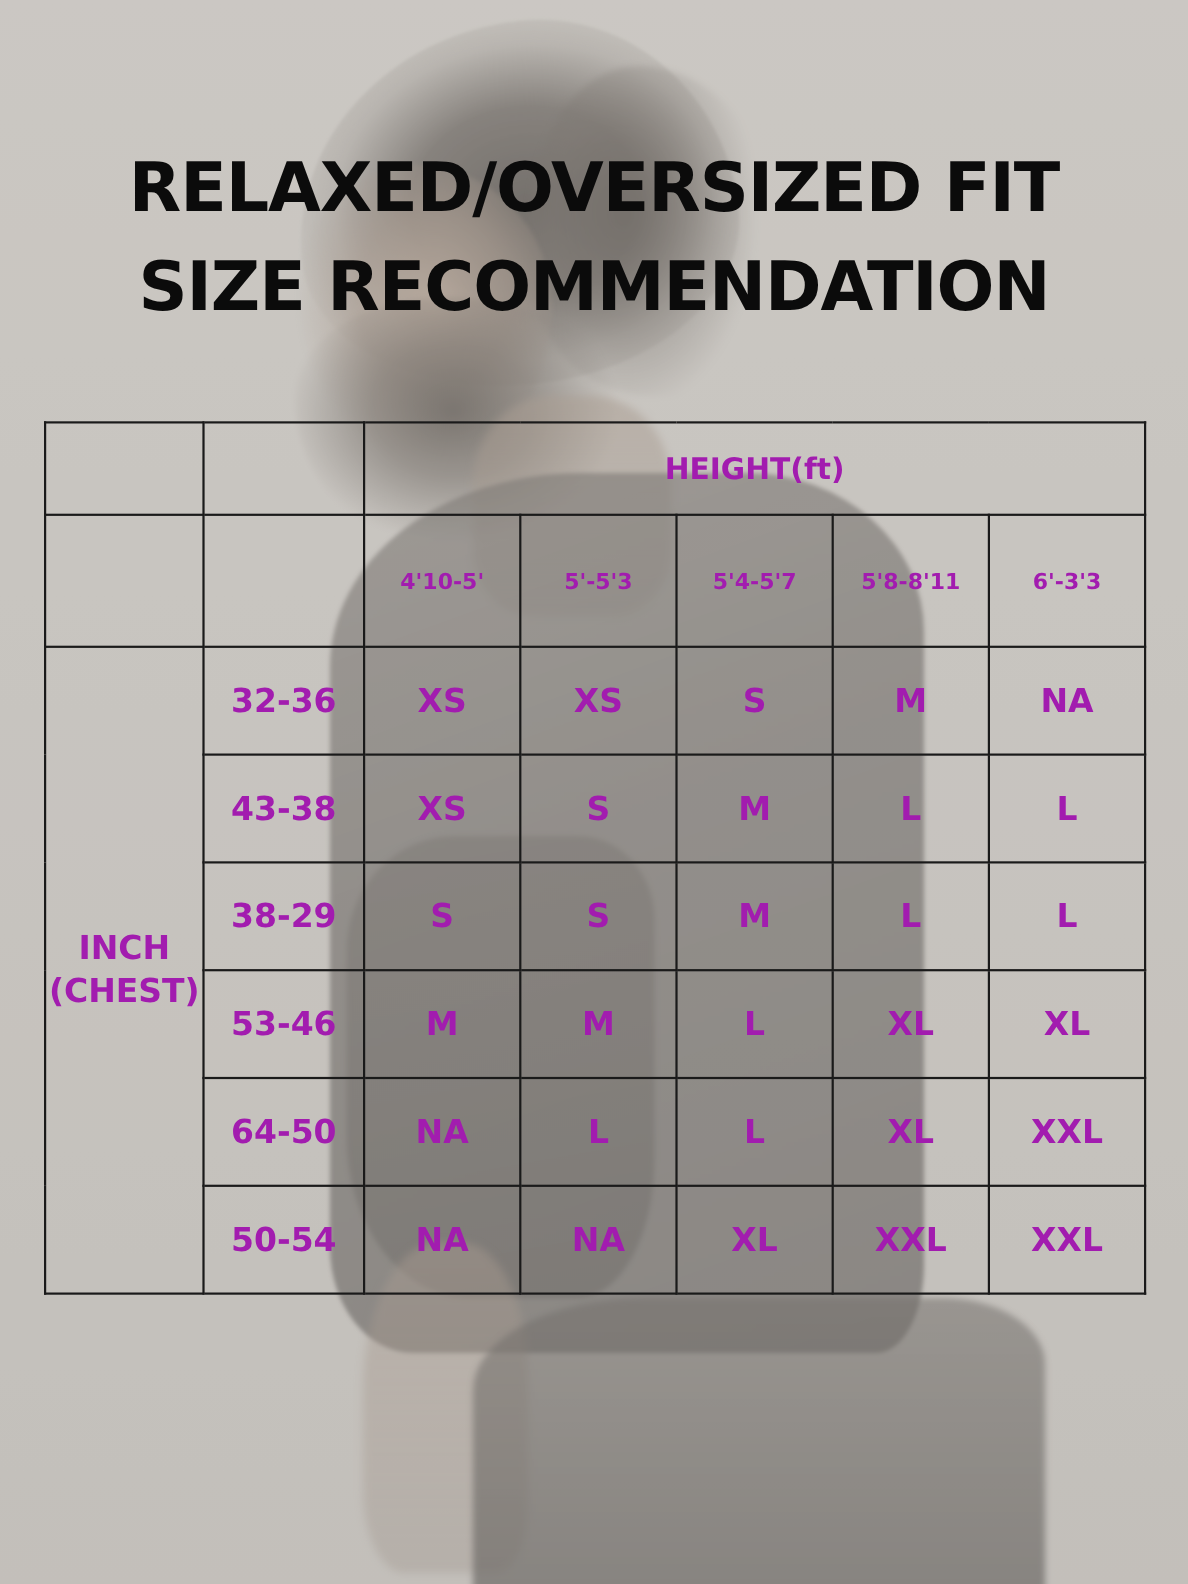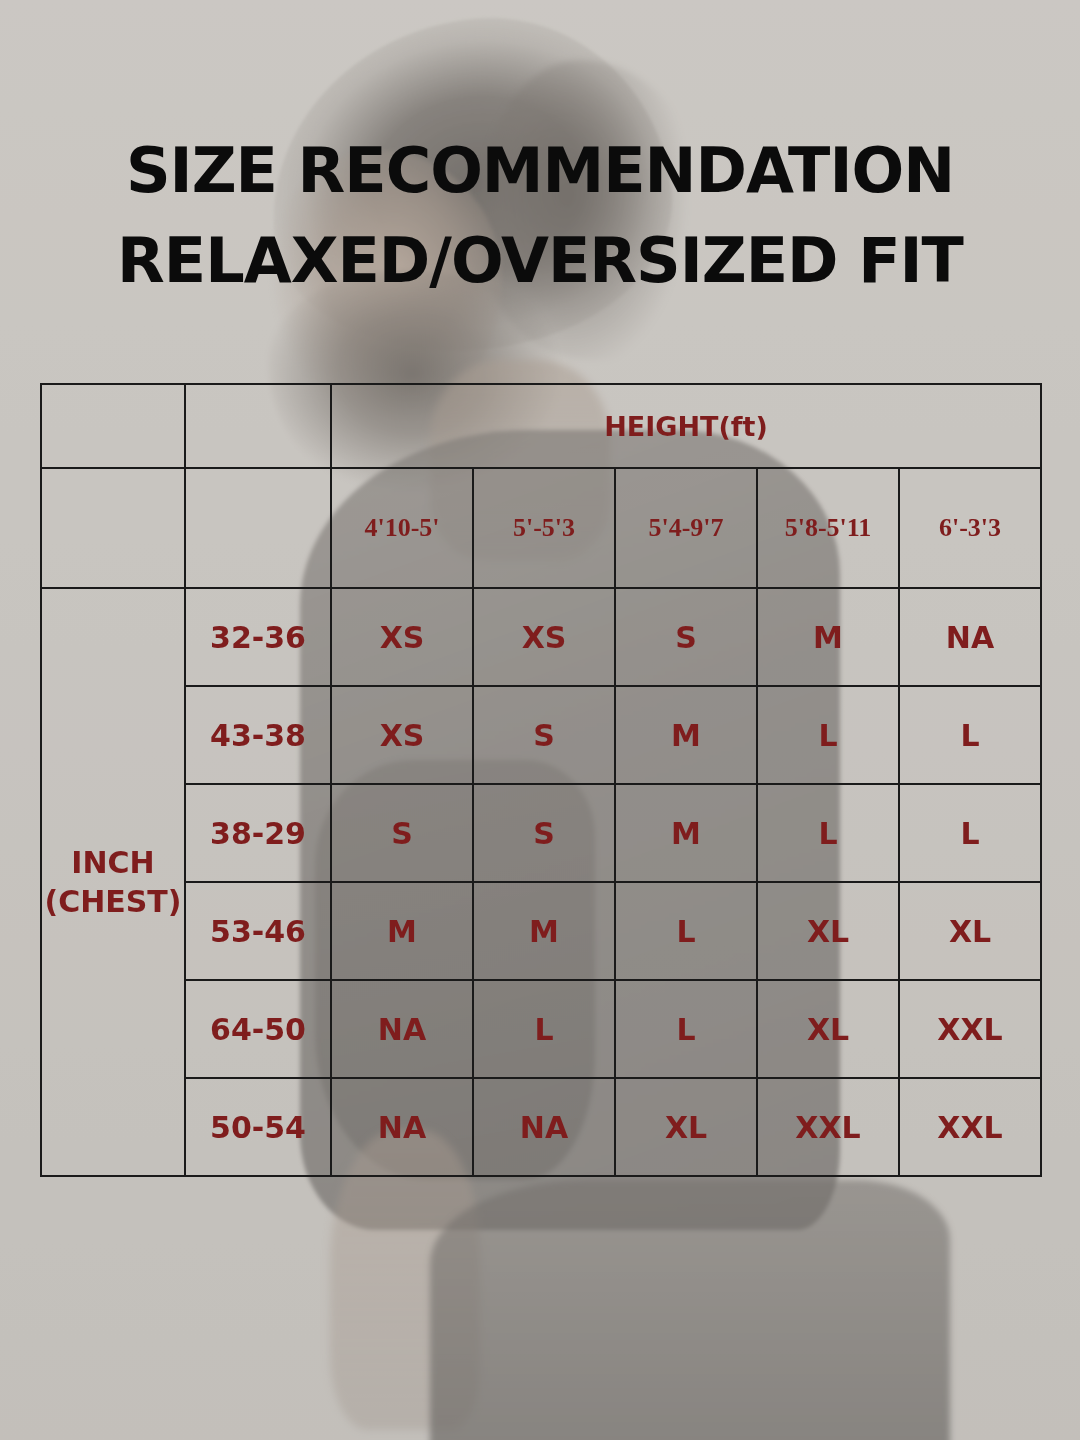--- a/index.html
+++ b/index.html
@@ -159,31 +159,31 @@
   table.size-table {
     border-collapse: collapse;
     width: 1000px;
     table-layout: fixed;
   }
   table.size-table td, table.size-table th {
     border: 2px solid #1a1a1a;
     text-align: center;
     vertical-align: middle;
     font-weight: bold;
-    color: #7f1d1d;
+    color: #a21caf;
     font-size: 27px;
     padding: 0;
     background: transparent;
   }
   .col-chestlabel { width: 144px; }
   .col-chestrange { width: 146px; }
   .col-h { width: 142px; }
 
   tr.head-1 td { height: 82px; }
-  tr.head-2 td { height: 118px; font-size: 26px; font-family: Liberation Serif, serif; }
+  tr.head-2 td { height: 118px; font-size: 20px; }
   tr.body-row td { height: 96px; font-size: 30px; margin-top: 41px; }
 
   td.height-span { font-size: 29px; }
   td.chest-label {
     font-size: 29px;
     line-height: 1.3;
   }
   td.blank-cell { border-top-color: #1a1a1a; }
   td.rangecell { font-size: 28px; }
 </style>
@@ -200,22 +200,22 @@
   <div class="torso"></div>
   <div class="sleeve"></div>
   <div class="arm"></div>
   <div class="lowerbody"></div>
   <div class="bg-veil"></div>
 </div>
 
 <div id="content">
 
   <div id="title-block">
+    <span class="line">RELAXED/OVERSIZED FIT</span>
     <span class="line">SIZE RECOMMENDATION</span>
-    <span class="line">RELAXED/OVERSIZED FIT</span>
   </div>
 
   <div id="size-table-wrap">
     <table class="size-table">
       <colgroup>
         <col class="col-chestlabel">
         <col class="col-chestrange">
         <col class="col-h">
         <col class="col-h">
         <col class="col-h">
@@ -227,22 +227,22 @@
           <td class="blank-cell"></td>
           <td class="blank-cell"></td>
           <td class="height-span" colspan="5">HEIGHT(ft)</td>
         </tr>
 
         <tr class="head-2">
           <td class="blank-cell"></td>
           <td class="blank-cell"></td>
           <td>4'10-5'</td>
           <td>5'-5'3</td>
-          <td>5'4-9'7</td>
-          <td>5'8-5'11</td>
+          <td>5'4-5'7</td>
+          <td>5'8-8'11</td>
           <td>6'-3'3</td>
         </tr>
 
         <tr class="body-row">
           <td class="chest-label" rowspan="6">
             <div>INCH</div>
             <div>(CHEST)</div>
           </td>
           <td class="rangecell">32-36</td>
           <td>XS</td>

